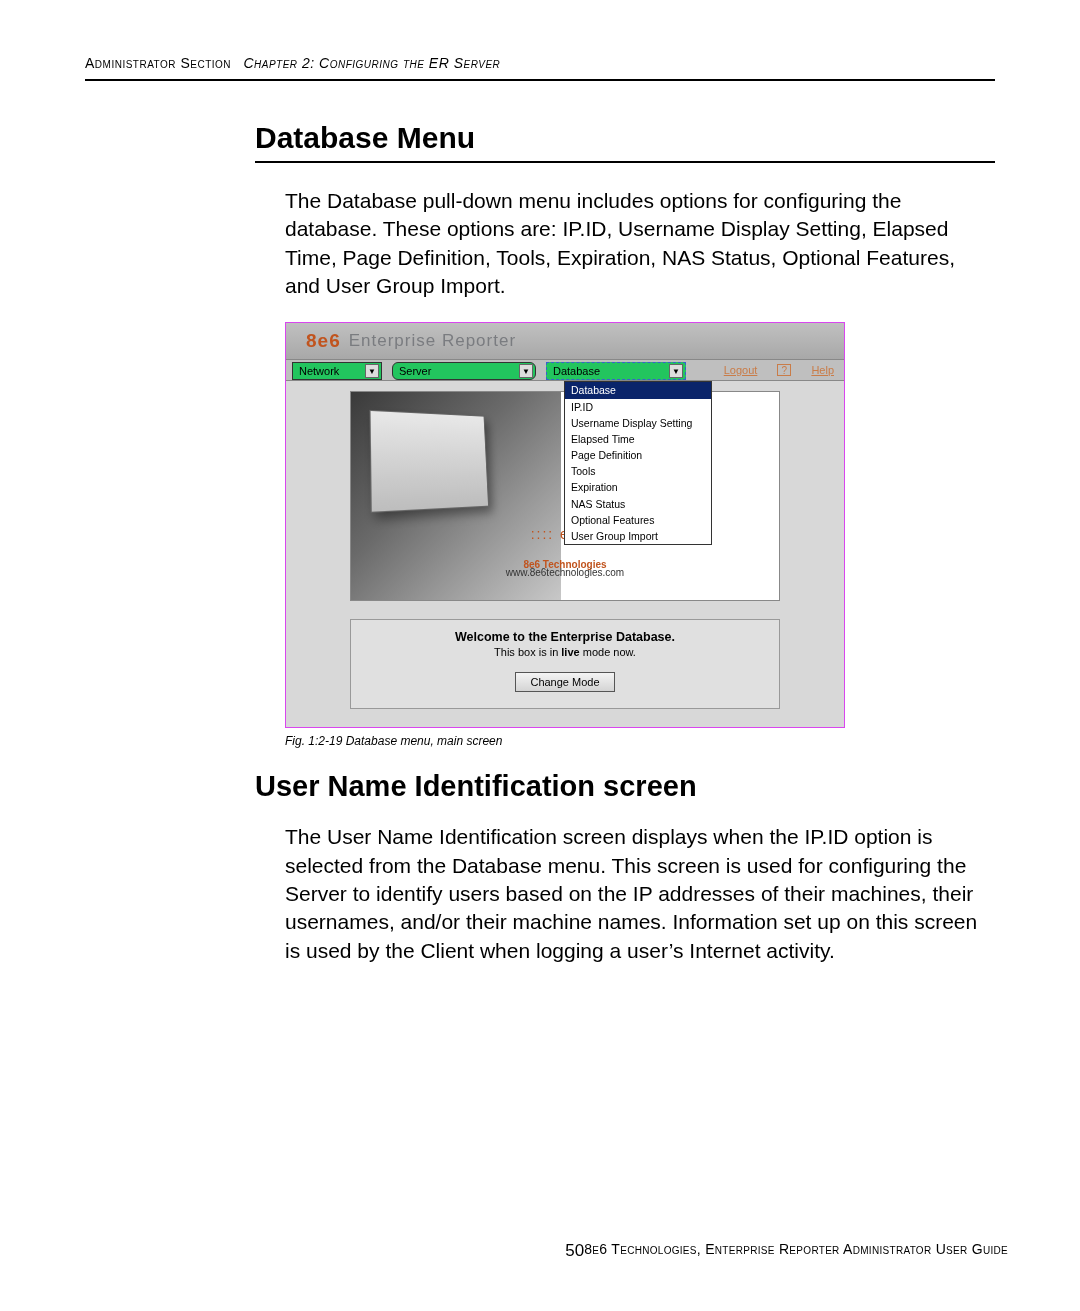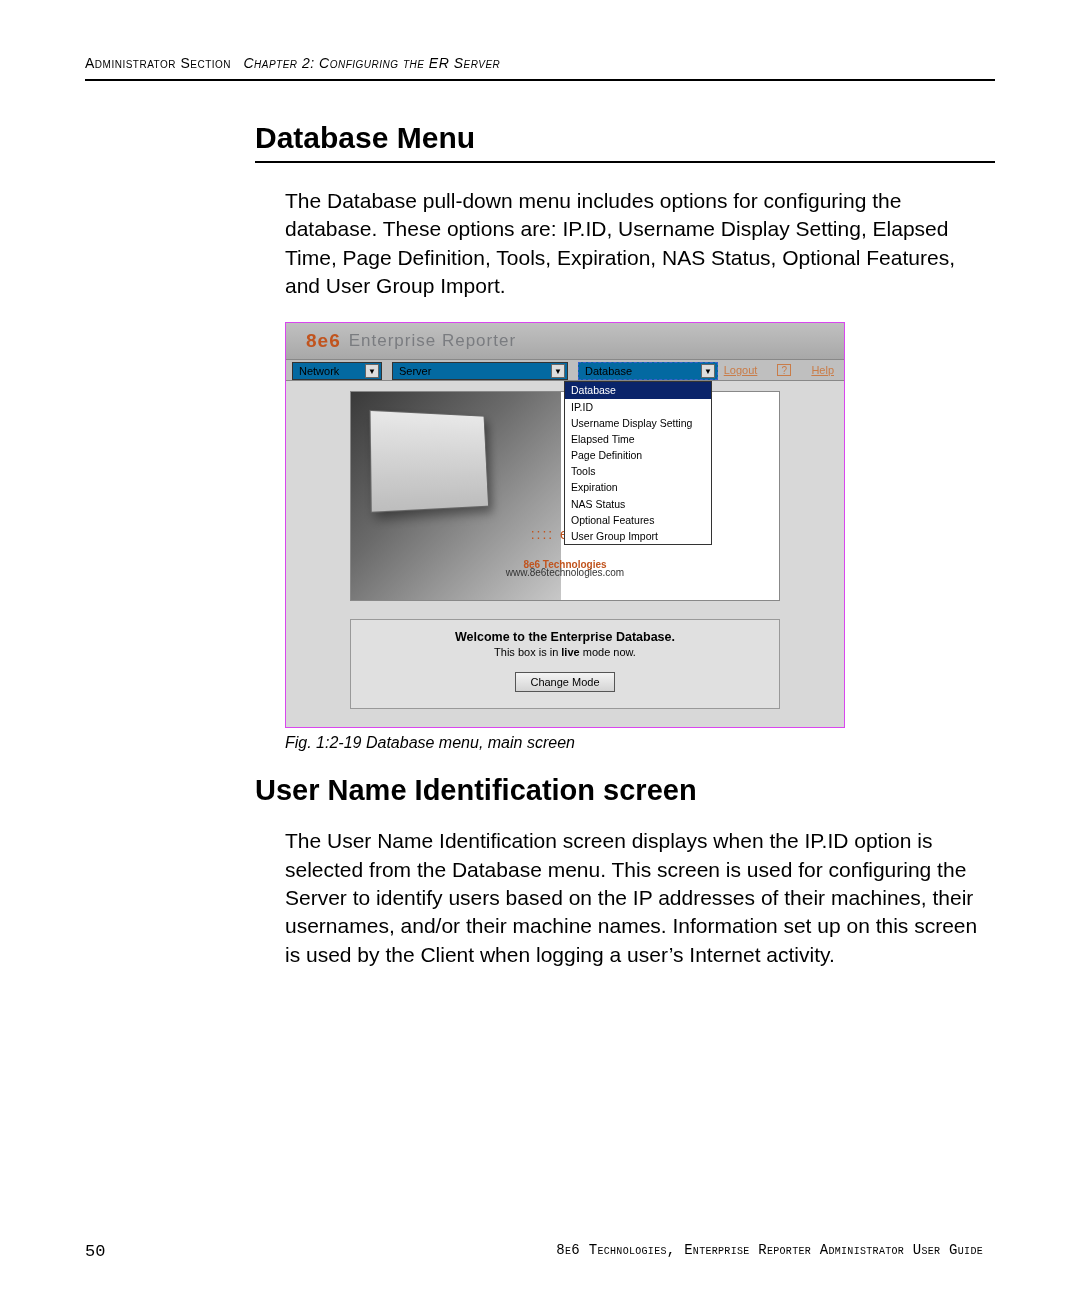--- a/index.html
+++ b/index.html
@@ -33,41 +33,40 @@
     margin-bottom: 24px;
   }
   .body-text {
     font-size: 21px;
     line-height: 1.35;
     margin-left: 200px;
     margin-right: 10px;
     margin-bottom: 22px;
   }
   .caption {
-    font-size: 16px;
+    font-size: 12px;
     font-style: italic;
     margin-left: 200px;
     margin-top: 6px;
     margin-bottom: 22px;
   }
   .h2 {
     font-size: 29px;
     font-weight: bold;
     margin-left: 170px;
     margin-bottom: 20px;
   }
   .footer {
     position: absolute;
     bottom: 50px;
     left: 85px;
-    right: 97px;
-    display: flex;
-    justify-content: space-between;
+    right: 72px;
+    display: flex;
+    justify-content: flex-end;
     font-size: 14px;
-    font-family: Liberation Mono, monospace;
   }
   .footer .pn { font-size: 17px; }
   .footer .ft { font-variant: small-caps; letter-spacing: 0.3px; }
 
   
   .figure {
     margin-left: 200px;
     width: 560px;
     border: 1px solid #d946ef;
     background: #d8d8d8;
@@ -95,29 +94,29 @@
     background: #bfbfbf;
     border-top: 1px solid #888;
     border-bottom: 1px solid #888;
     display: flex;
     align-items: stretch;
     font-size: 11px;
   }
   .dropdown {
     display: flex;
     align-items: center;
-    background: #0369a1;
+    background: #22c55e;
     border: 1px solid #333;
     height: 18px;
     margin: 2px 4px 2px 6px;
     padding: 0 2px 0 6px;
     font-size: 11px;
   }
   .dropdown.network { width: 90px; }
-  .dropdown.server  { width: 176px; }
+  .dropdown.server  { width: 144px; border-radius: 6px; }
   .dropdown.database{ width: 140px; border: 1px dashed #3a5fcd; }
   .dd-arrow {
     width: 14px; height: 14px;
     margin-left: auto;
     background: #ddd;
     border: 1px solid #666;
     display: flex; align-items: center; justify-content: center;
     font-size: 8px;
   }
   .mb-right {

